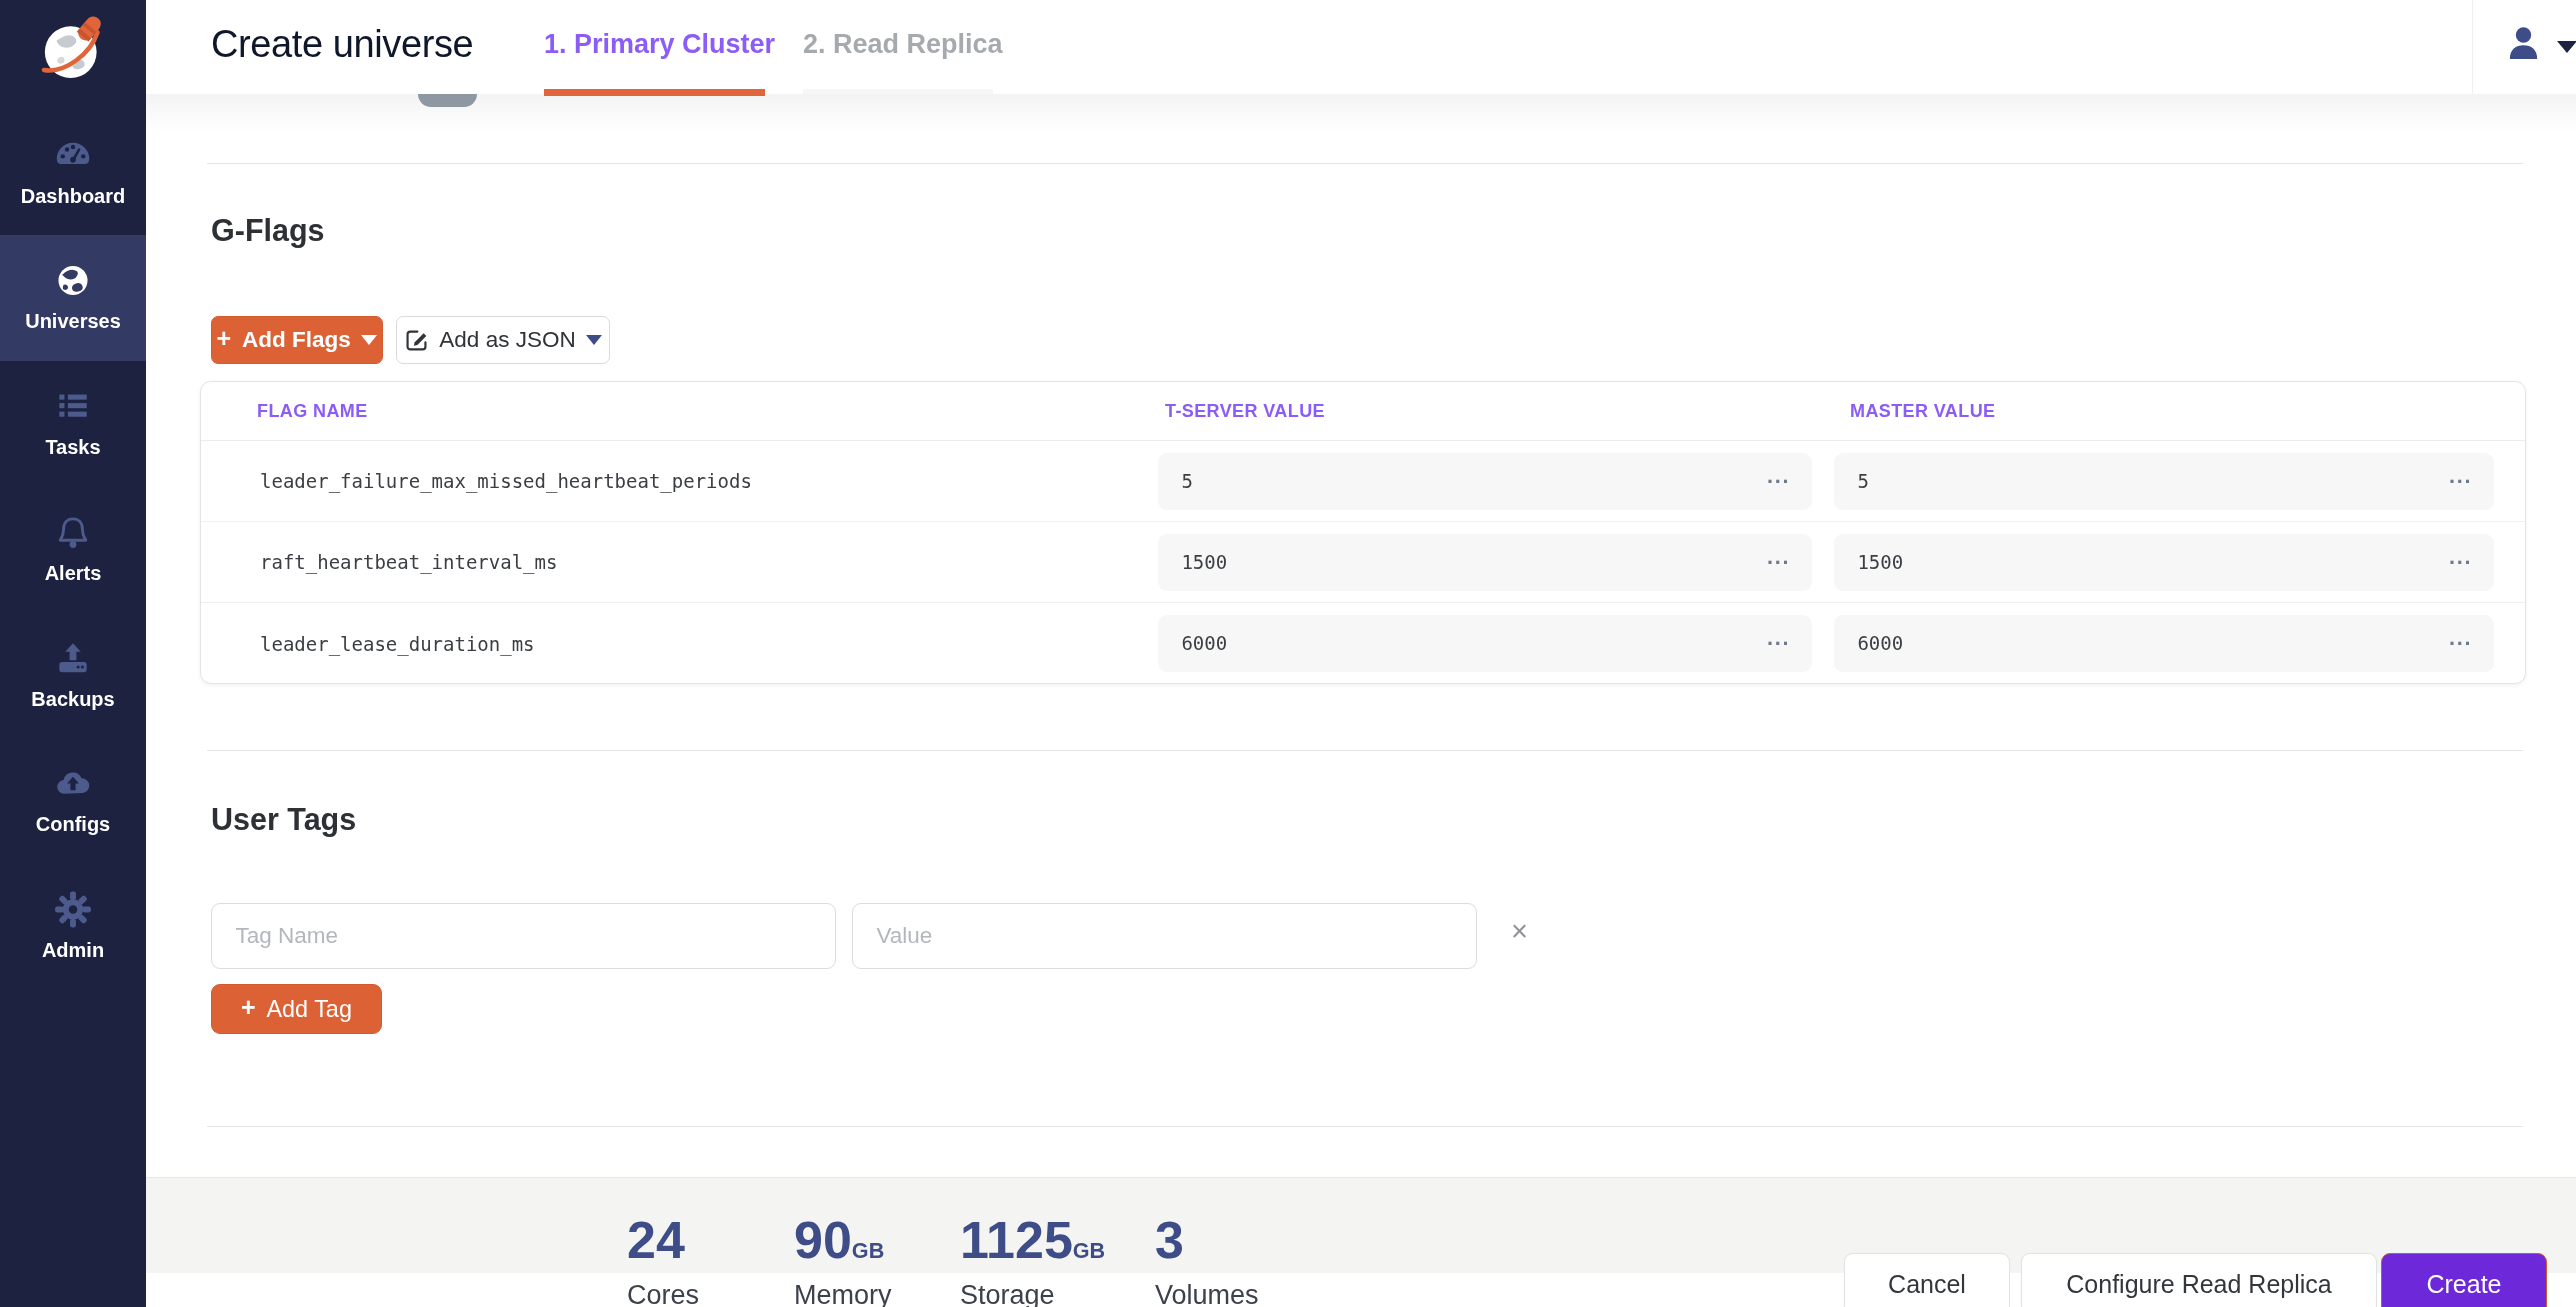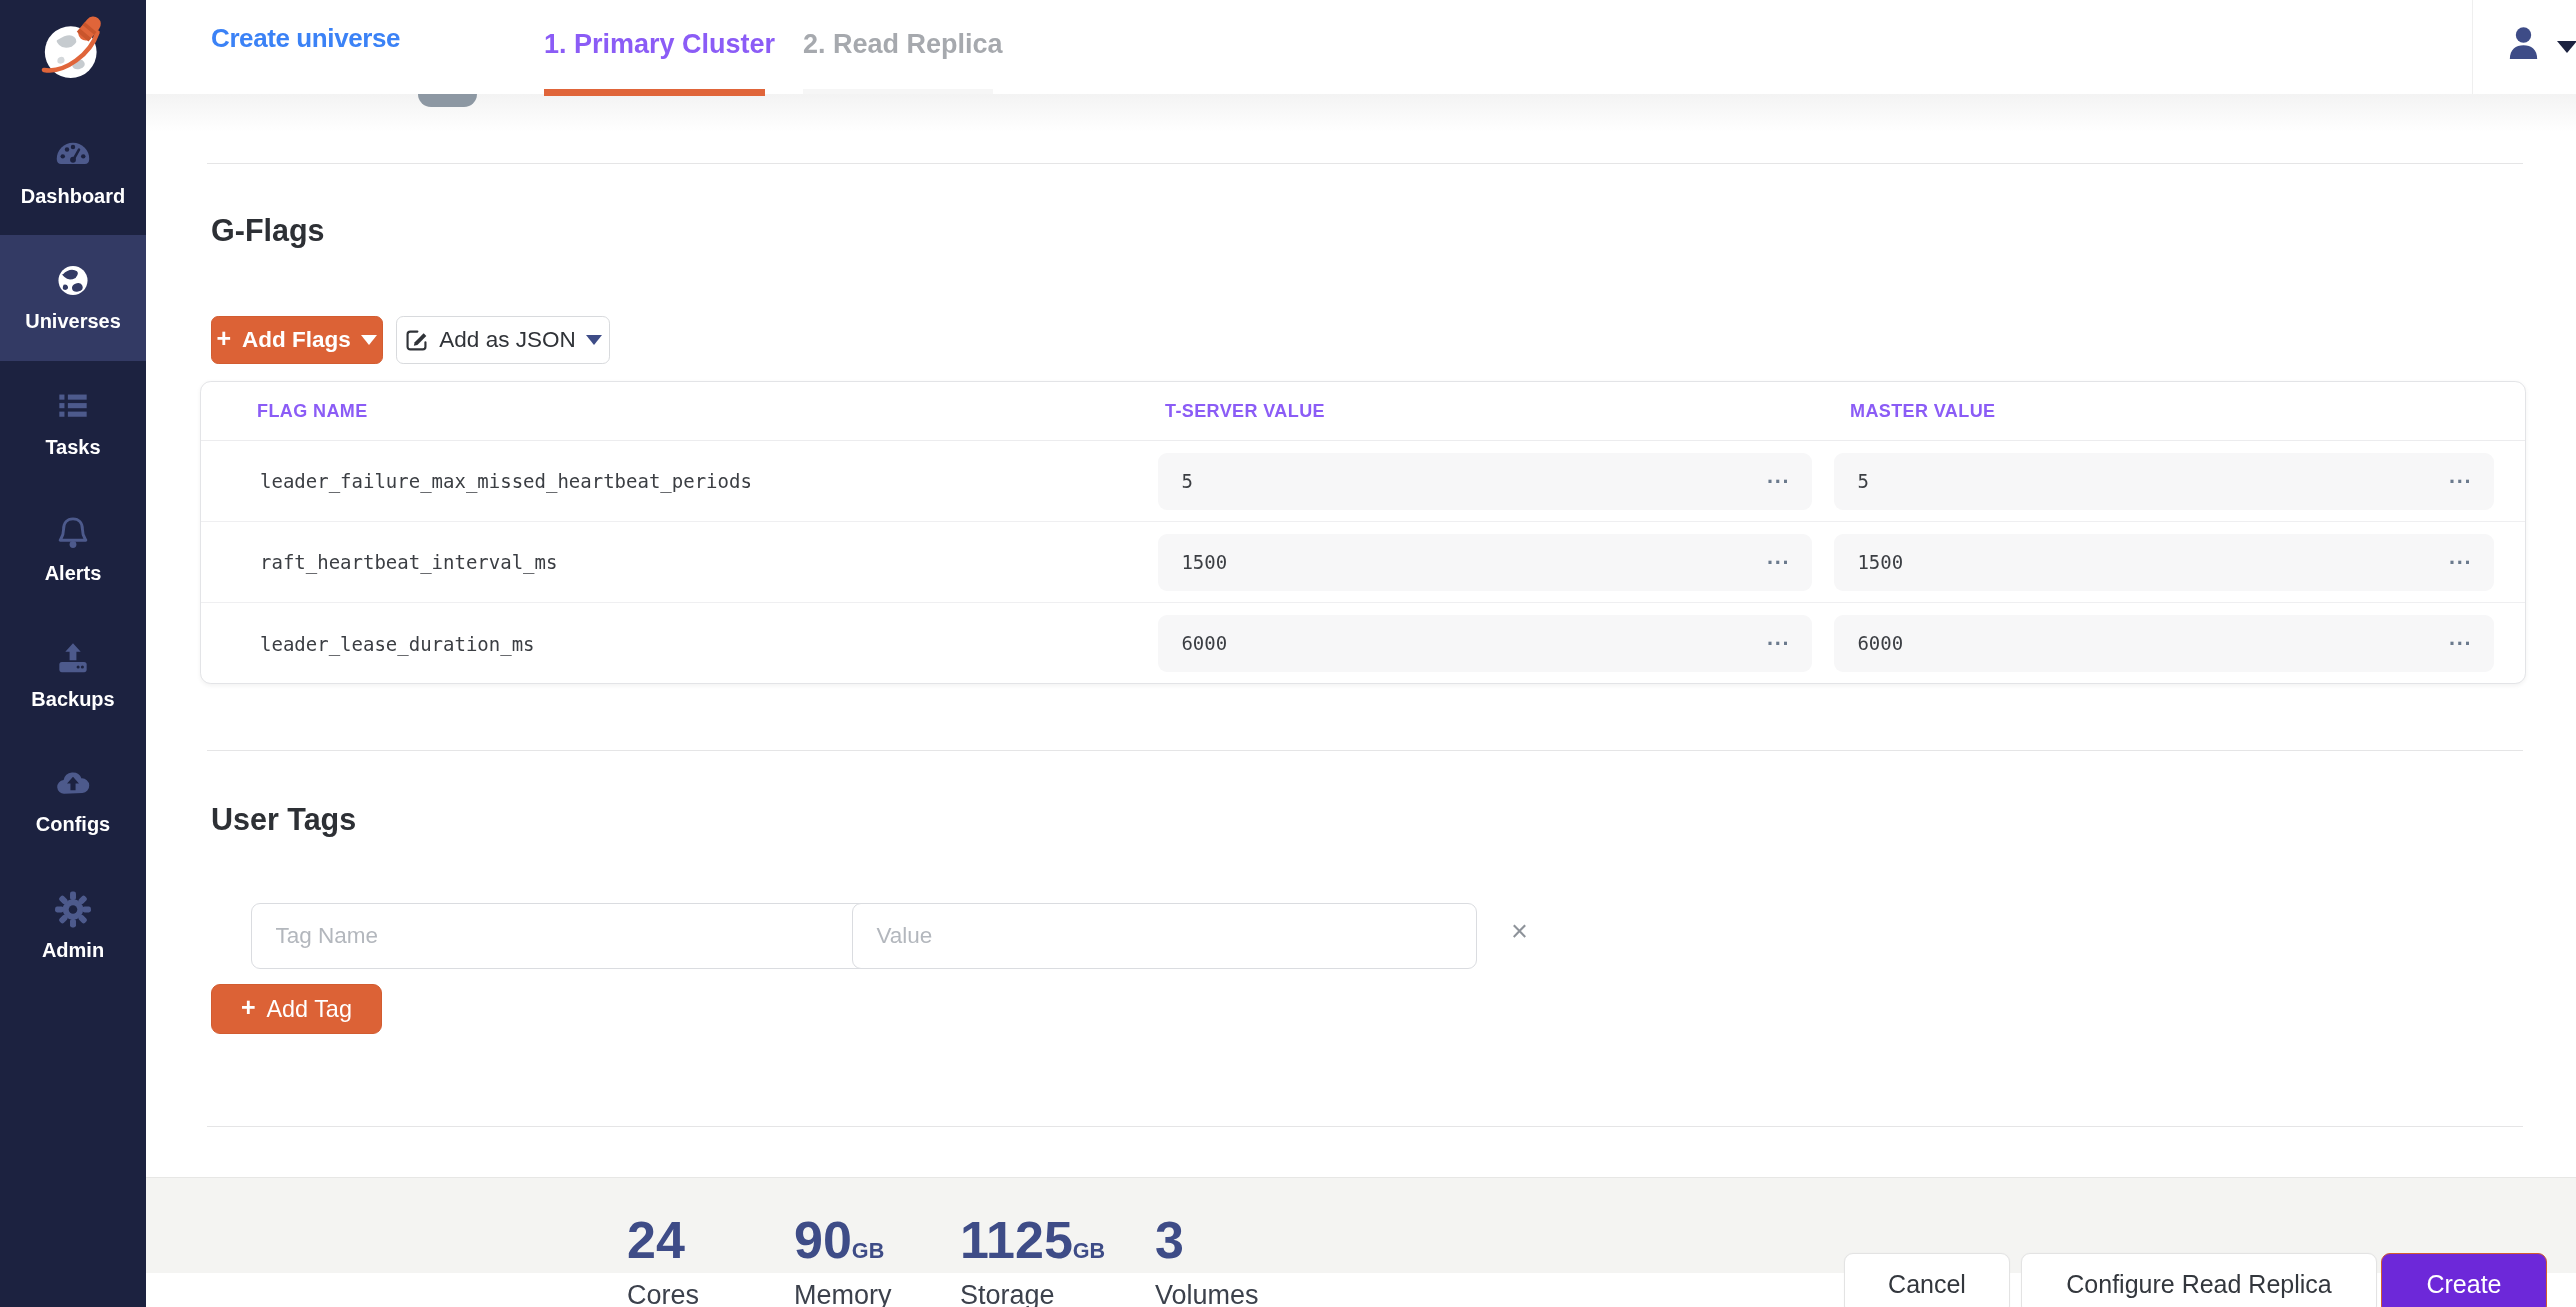--- a/index.html
+++ b/index.html
@@ -9,21 +9,21 @@
   
   .sidebar { position:absolute; left:0; top:0; width:146px; height:1308px; background:#1c2240; z-index:30; }
   .logo { position:absolute; left:35px; top:10.8px; width:75px; height:75px; }
   .nav-item { position:absolute; left:0; width:146px; height:126px; text-align:center; cursor:pointer; }
   .nav-item.active { background:#333a64; }
   .nav-icon { position:absolute; left:50%; transform:translateX(-50%); top:25px; width:41px; height:41px; }
   .nav-label { position:absolute; left:0; right:0; top:75px; color:#ffffff; font-size:20px; font-weight:700; }
 
   
   .header { position:absolute; left:146px; top:0; width:2430px; height:94px; background:#fff; z-index:20; }
-  .page-title { position:absolute; left:65px; top:23.4px; font-size:26px; font-weight:700; color:#3b82f6; letter-spacing:-0.4px; }
+  .page-title { position:absolute; left:65px; top:23.4px; font-size:38px; font-weight:400; color:#0f172a; letter-spacing:-0.4px; }
   .tab { position:absolute; top:29px; font-size:27px; font-weight:700; cursor:pointer; }
   .tab-1 { left:398px; color:#8b5cf6; }
   .tab-2 { left:657px; color:#a6a9ae; }
   .tab-underline { position:absolute; left:398px; top:89px; width:221px; height:7.2px; background:#e0653a; }
   .tab2-bar { position:absolute; left:657px; top:89px; width:190px; height:5.4px; background:#f6f6f6; }
   .header-vline { position:absolute; left:2326px; top:0; width:0.9px; height:94px; background:#efefef; }
   .user-icon { position:absolute; left:2357px; top:23.4px; width:41px; height:41px; cursor:pointer; }
   .user-caret { position:absolute; left:2411px; top:41px; width:0; height:0;
                 border-left:10.8px solid transparent; border-right:10.8px solid transparent;
                 border-top:12.6px solid #1c2240; cursor:pointer; }
@@ -63,21 +63,21 @@
   .pill-t { left:957px; width:654px; } .pill-m { left:1633px; width:660px; }
   .pill-value { margin-left:23.4px; font-family:"DejaVu Sans Mono", monospace; font-size:19px; color:#3b3e43; flex:1; }
   .pill-dots { margin-right:21.6px; color:#6b7a8d; font-size:21.6px; font-weight:700; letter-spacing:1.8px;
                line-height:0; transform:translateY(-5.4px); cursor:pointer; }
 
   
   .tag-input { position:absolute; top:809px; height:66px; width:625px; border:0.9px solid #dadce0; border-radius:9px;
                padding:0 23.4px; font-size:22.5px; color:#33373d; outline:none; background:#fff;
                font-family:"Liberation Sans", sans-serif; }
   .tag-input::placeholder { color:#b3b7bd; }
-  .tag-name-input { left:65px;margin-left:40px; } .tag-value-input { left:706px; }
+  .tag-name-input { left:65px; } .tag-value-input { left:706px; }
   .remove-x { position:absolute; left:1365px; top:823px; font-size:29px; color:#8e939a; cursor:pointer; line-height:1; }
   .add-tag { position:absolute; left:65px; top:890px; width:171px; height:50px; font-size:23.4px; border-radius:9px; }
 
   
   .footer { position:absolute; left:146px; top:1177px; width:2430px; height:96px;
             background:#f4f4f2; border-top:0.9px solid #e7e7e5; z-index:10; }
   .stat { position:absolute; top:36px; }
   .stat-num { font-size:52px; font-weight:700; color:#3e4c87; line-height:1; }
   .stat-unit { font-size:21.6px; font-weight:700; color:#3e4c87; }
   .stat-label { margin-top:14.4px; font-size:27px; color:#3c414c; }

